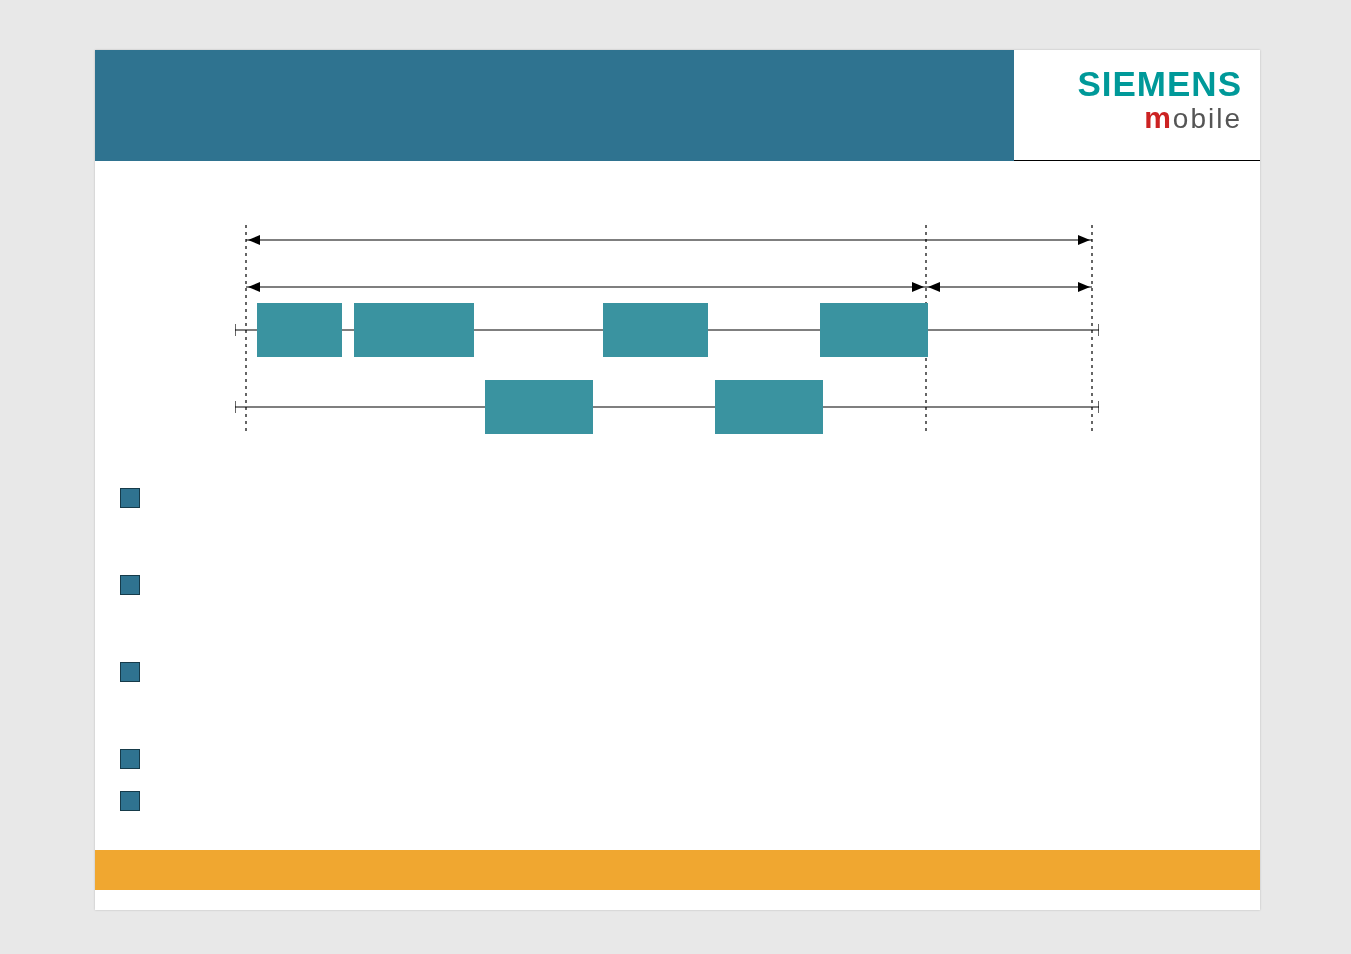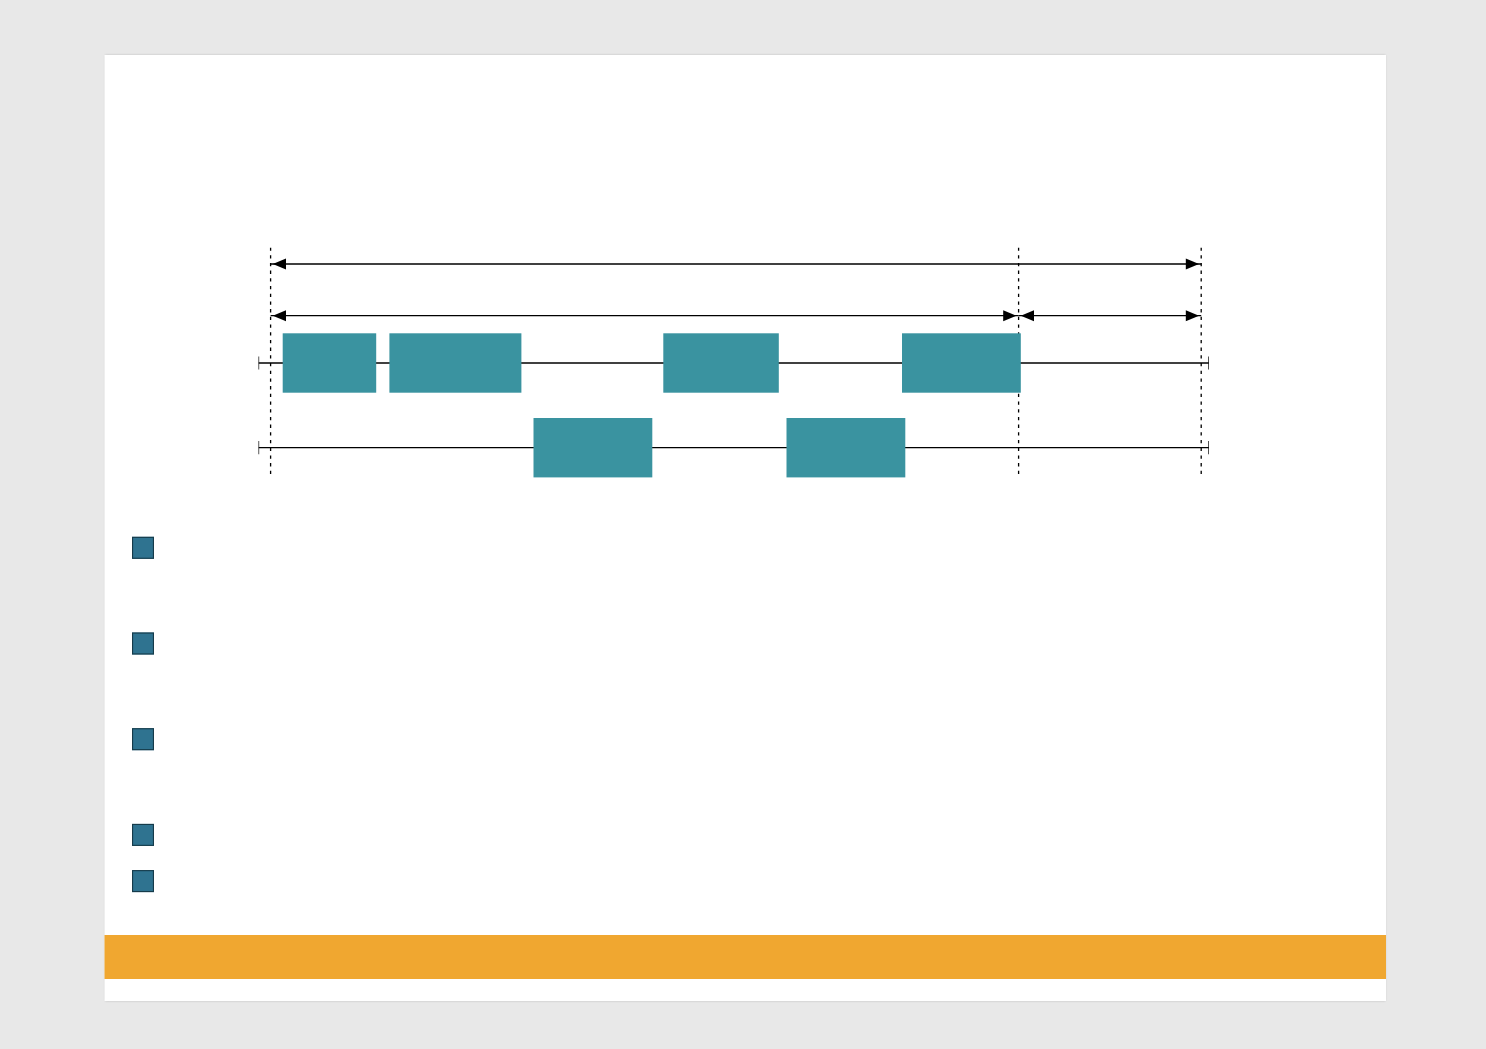--- a/index.html
+++ b/index.html
@@ -15,20 +15,27 @@
   .diagram{position:absolute;left:140px;top:175px;width:864px;height:230px;}
   .bullets{position:absolute;left:25px;top:438px;width:900px;}
   .bullet{width:18px;height:18px;background:#2f7390;border:1px solid #163b4a;margin-bottom:67px;}
   .bullet.b4{margin-bottom:22px;}
 </style>
 </head>
 <body>
 
 <div class="page">
   <div class="slide">
+    <div class="header">
+      <div class="logo-box">
+        <div class="logo-siemens">SIEMENS</div>
+        <div class="logo-mobile"><span class="m">m</span><span>obile</span></div>
+        <div class="logo-rule"></div>
+      </div>
+    </div>
 
     <div class="diagram">
       <svg id="diag-svg" width="864" height="230">
           <line x1="11" y1="0" x2="11" y2="210" stroke="#000" stroke-width="1.2" stroke-dasharray="3,4"></line>
           <line x1="691" y1="0" x2="691" y2="210" stroke="#000" stroke-width="1.2" stroke-dasharray="3,4"></line>
           <line x1="857" y1="0" x2="857" y2="210" stroke="#000" stroke-width="1.2" stroke-dasharray="3,4"></line>
           <line x1="11" y1="15" x2="857" y2="15" stroke="#000" stroke-width="1.2" stroke-dasharray=""></line>
           <polygon points="13,15 25,10 25,20" fill="#000"></polygon>
           <polygon points="855,15 843,10 843,20" fill="#000"></polygon>
           <line x1="11" y1="62" x2="691" y2="62" stroke="#000" stroke-width="1.2" stroke-dasharray=""></line>

